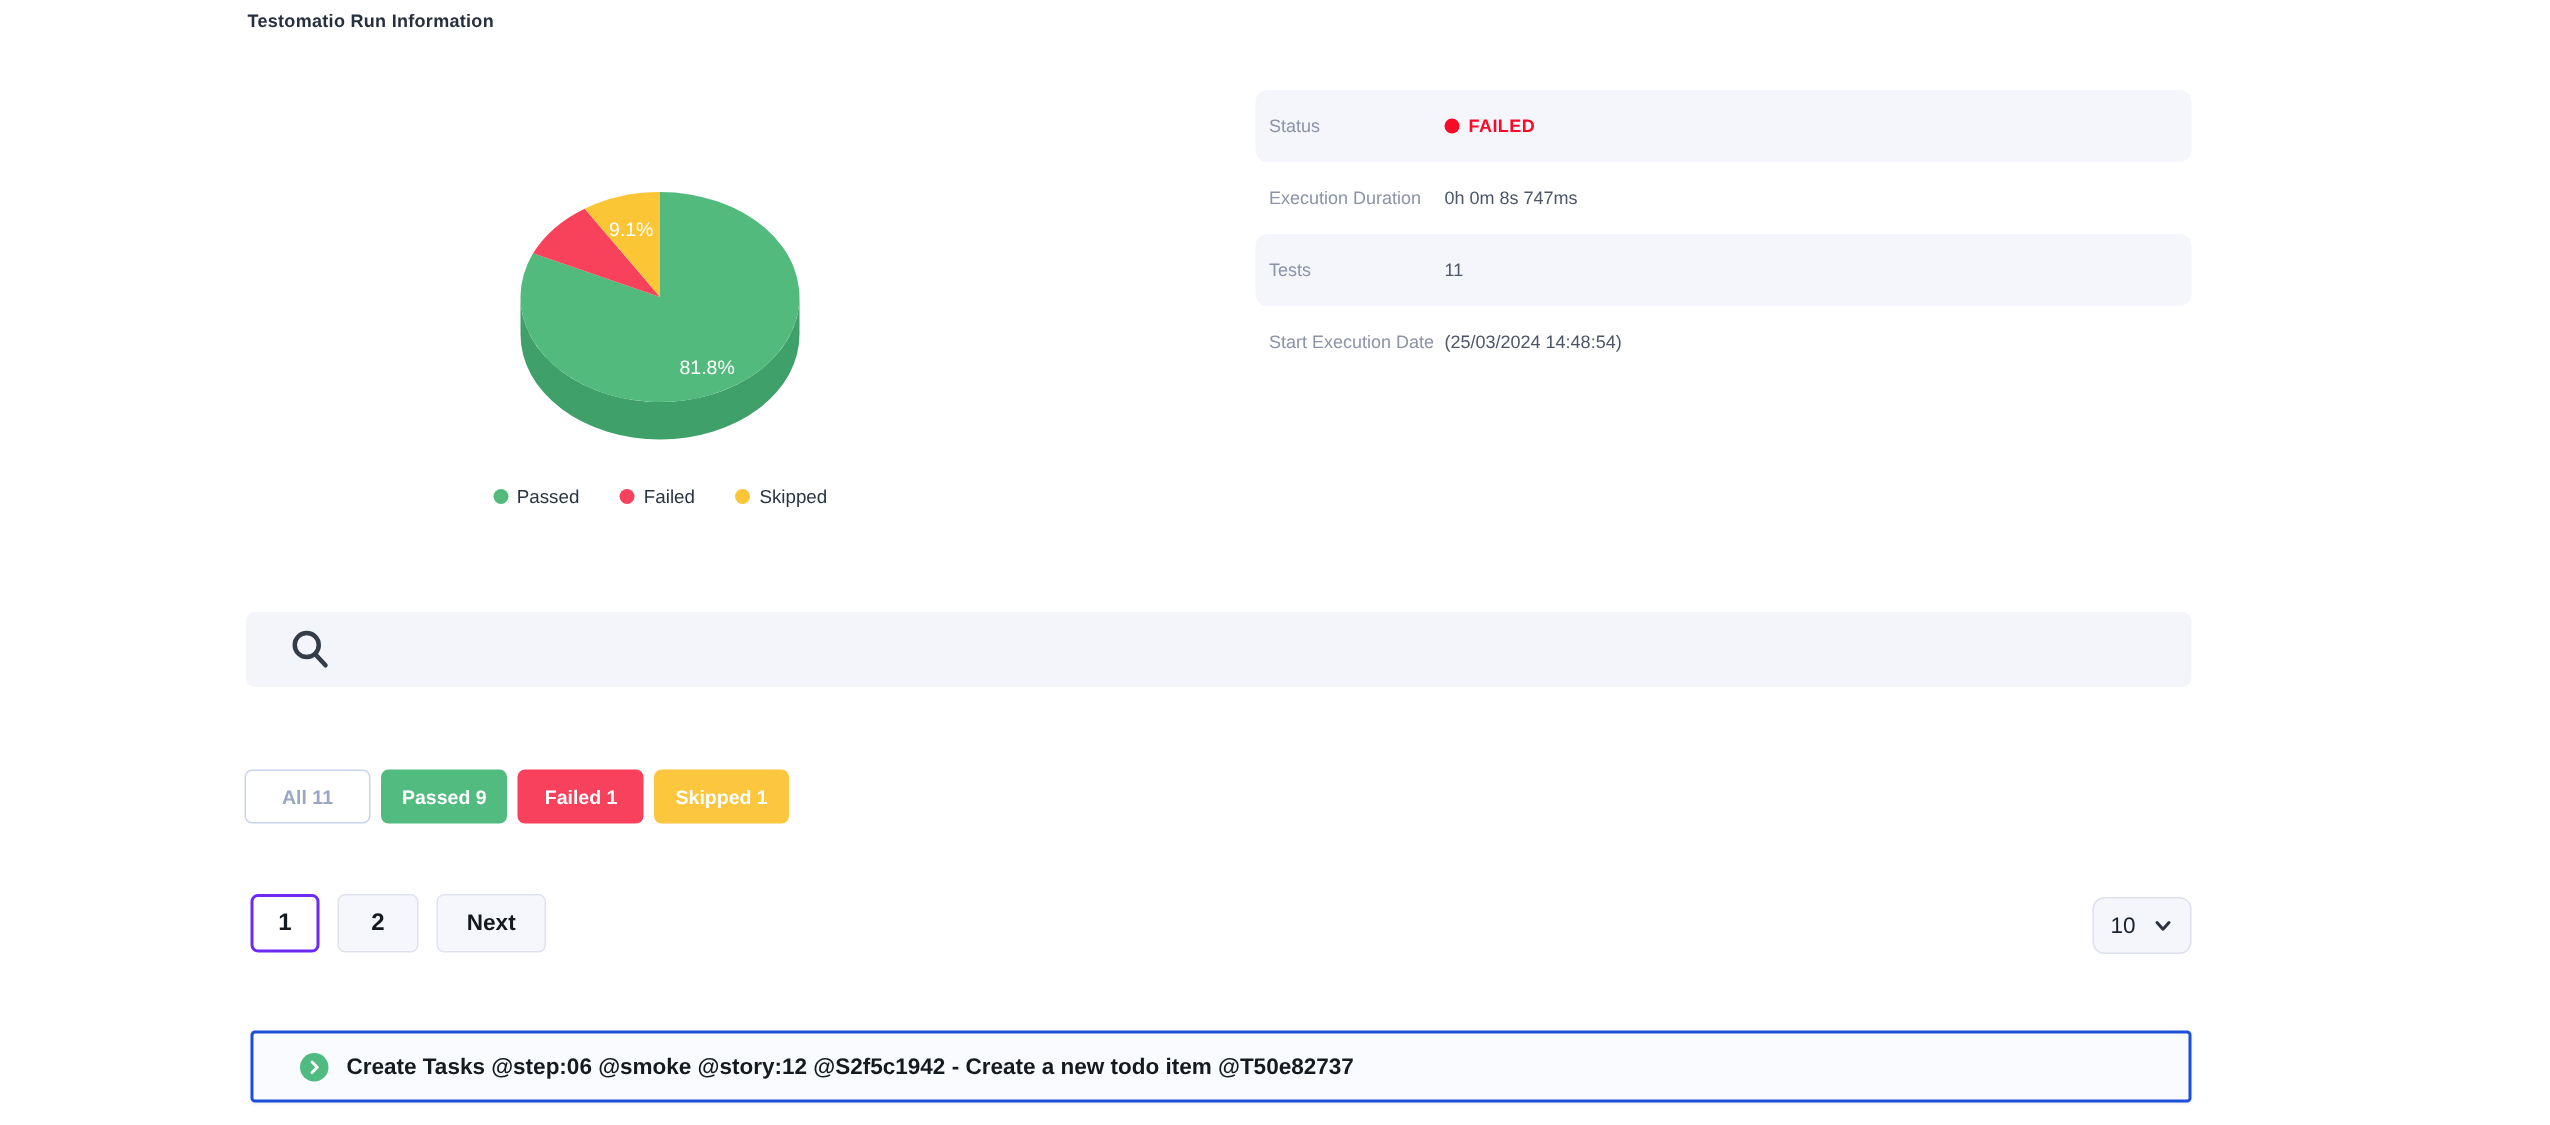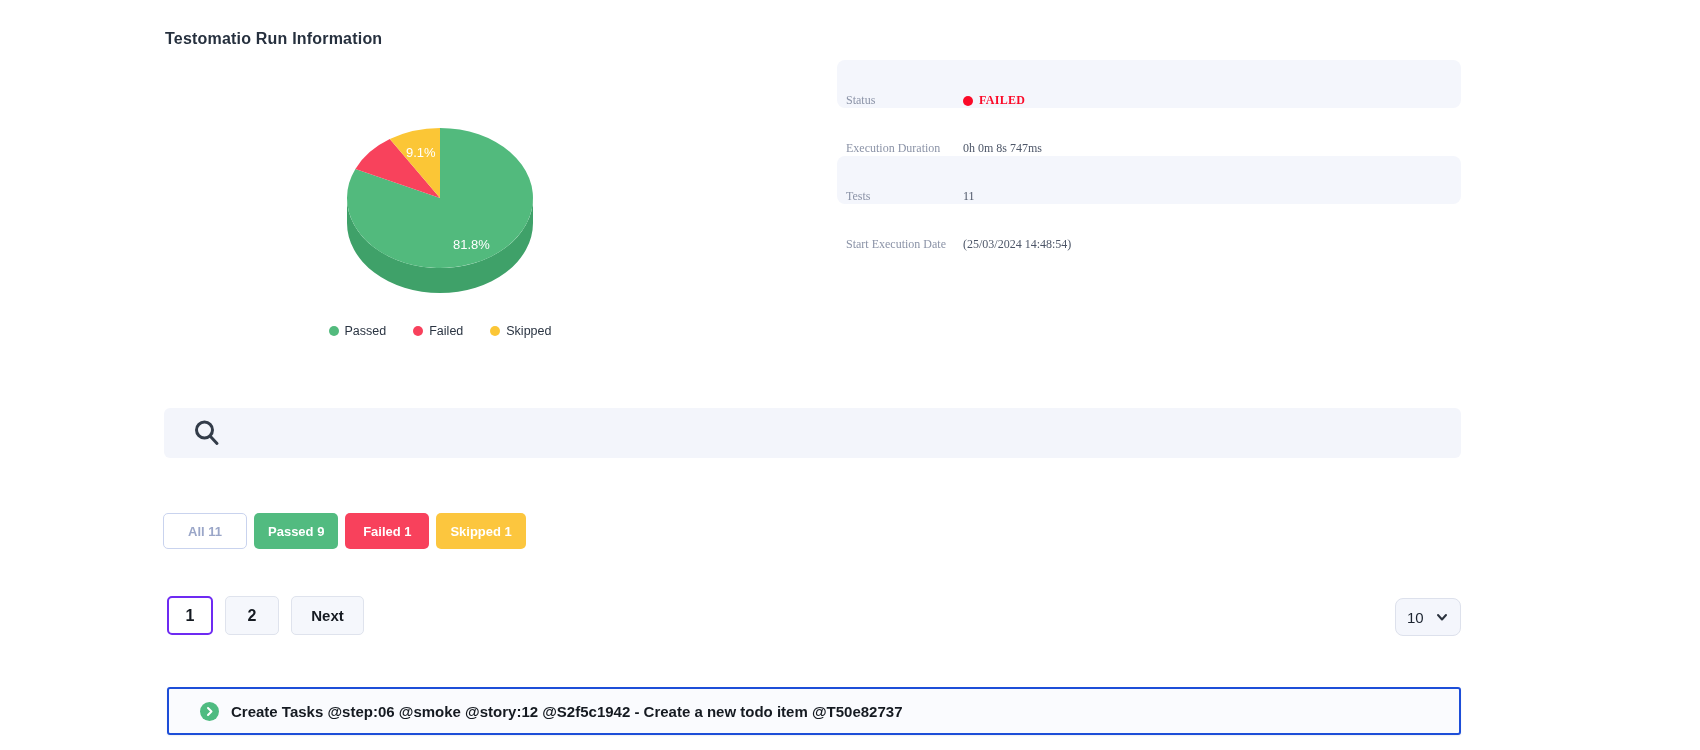--- a/index.html
+++ b/index.html
@@ -1,38 +1,38 @@
 <!DOCTYPE html>
 <html><head>
 <meta charset="utf-8">
 <style>
   * { margin:0; padding:0; box-sizing:border-box; }
   html,body { width:1700px; height:750px; background:#ffffff;
               font-family:"Liberation Sans", sans-serif; }
   .stage { position:relative; width:1700px; height:750px; background:#fff; overflow:hidden; }
 
-  .page-title { position:absolute; left:165px; top:30px; font-size:16px; font-weight:700;
+  .page-title { position:absolute; left:165px; top:7px; font-size:12px; font-weight:700;
                 color:#26303e; letter-spacing:.2px; }
 
   
   .pie-wrap { position:absolute; left:340px; top:118px; width:200px; height:180px; }
   .pie-label { font-size:13px; fill:#ffffff; font-family:"Liberation Sans",sans-serif; }
 
   .legend { position:absolute; left:330px; top:324px; width:220px; display:flex;
             justify-content:center; align-items:center; gap:27px; }
   .legend-item { display:flex; align-items:center; gap:6px; }
   .legend-dot { width:10px; height:10px; border-radius:50%; }
   .dot-passed { background:#52ba7d; }
   .dot-failed { background:#f8415c; }
   .dot-skipped { background:#fbc636; }
   .legend-label { font-size:12.5px; color:#2a3442; }
 
   
   .info-table { position:absolute; left:837px; top:60px; width:624px; }
-  .info-row { display:flex; align-items:flex-end; height:48px; padding-left:9px;font-family:Liberation Serif, serif; }
+  .info-row { display:flex; align-items:center; height:48px; padding-left:9px; }
   .info-row.shaded { background:#f4f6fc; border-radius:8px; }
   .info-label { width:117px; font-size:12px; color:#8b93a7; }
   .info-value { font-size:12px; color:#4d5668; }
   .status-value { display:flex; align-items:center; gap:6px; }
   .status-dot { width:10px; height:10px; border-radius:50%; background:#fb0a28; }
   .status-text { color:#fb0a28; font-weight:700; font-size:12px; letter-spacing:.3px; }
 
   
   .search-bar { position:absolute; left:164px; top:408px; width:1297px; height:50px;
                 background:#f3f5fb; border-radius:6px; display:flex; align-items:center;

